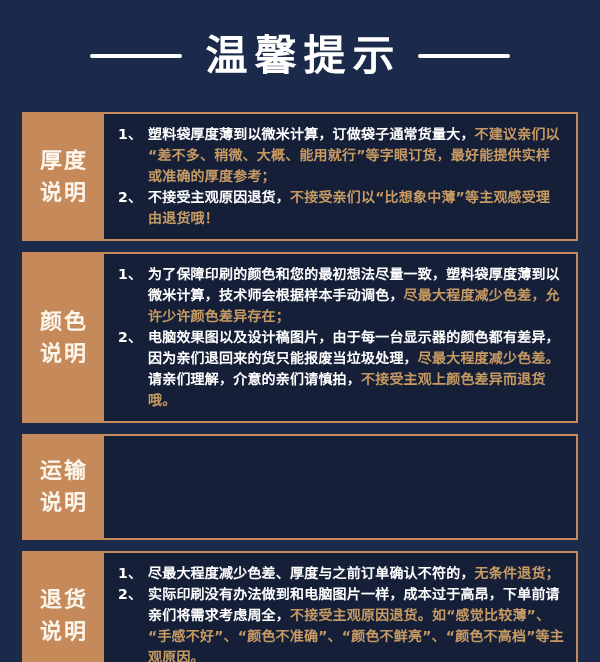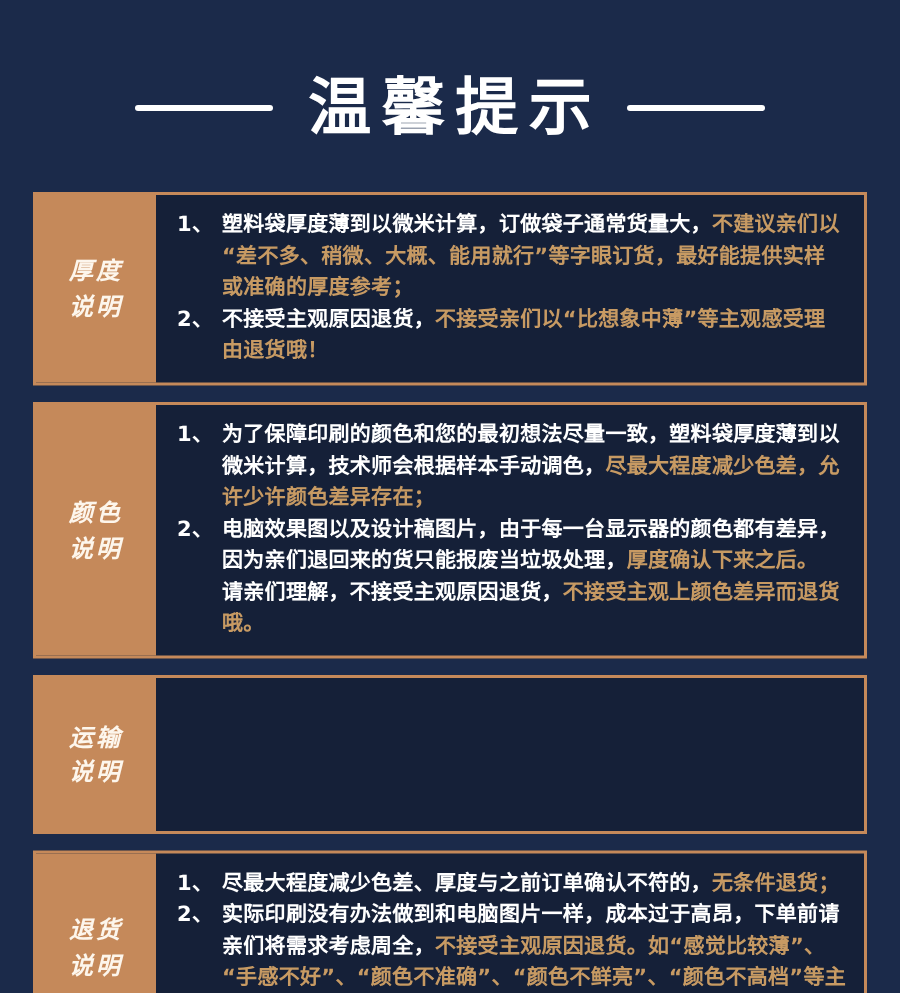--- a/index.html
+++ b/index.html
@@ -11,21 +11,21 @@
     --label:#fdf6ec;
   }
   *{margin:0;padding:0;box-sizing:border-box;}
   html,body{width:600px;}
   body{
     width:600px;height:662px;
     background:var(--bg);
     font-family:"DejaVu Sans","Liberation Sans",sans-serif;
     overflow:hidden;
   }
-  .page{width:600px;height:662px;padding:16px 22px;}
+  .page{width:600px;height:662px;padding:0 22px;}
   
   .title-row{
     height:112px;
     display:flex;align-items:center;justify-content:center;
   }
   .title-line{
     display:inline-block;width:92px;height:4px;
     background:#ffffff;border-radius:2px;flex:0 0 auto;
   }
   .title{
@@ -42,25 +42,24 @@
     margin-bottom:11px;
   }
   .section-box:nth-of-type(1){min-height:124px;}
   .section-box:nth-of-type(2){min-height:143px;}
   .section-box:nth-of-type(3){min-height:106px;}
   .section-box:nth-of-type(4){min-height:120px;}
   .section-label{
     flex:0 0 80px;
     background:var(--accent);
     color:var(--label);
-    font-size:16px;font-weight:bold;letter-spacing:2px;
+    font-size:22px;font-weight:bold;letter-spacing:2px;
     line-height:1.45;
     display:flex;align-items:center;justify-content:center;
     text-align:center;
-    font-style:italic;
   }
   .section-content{
     flex:1 1 auto;
     display:flex;flex-direction:column;justify-content:center;
     padding:10px 12px 10px 14px;
   }
   .item-row{
     display:flex;align-items:flex-start;
     color:var(--body);
     font-size:14px;font-weight:bold;line-height:1.5;
@@ -96,21 +95,21 @@
       </section>
       <section class="section-box">
         <div class="section-label">颜色<br>说明</div>
         <div class="section-content">
           <div class="item-row">
             <span class="item-marker">1、</span>
             <div class="item-text"><span class="normal">为了保障印刷的颜色和您的最初想法尽量一致，塑料袋厚度薄到以微米计算，技术师会根据样本手动调色，</span><span class="hl">尽最大程度减少色差，允许少许颜色差异存在；</span></div>
           </div>
           <div class="item-row">
             <span class="item-marker">2、</span>
-            <div class="item-text"><span class="normal">电脑效果图以及设计稿图片，由于每一台显示器的颜色都有差异，因为亲们退回来的货只能报废当垃圾处理，</span><span class="hl">厚度确认下来之后。</span><br><span class="normal">请亲们理解，不接受主观原因退货，</span><span class="hl">不接受主观上颜色差异而退货哦。</span></div>
+            <div class="item-text"><span class="normal">电脑效果图以及设计稿图片，由于每一台显示器的颜色都有差异，因为亲们退回来的货只能报废当垃圾处理，</span><span class="hl">尽最大程度减少色差。</span><br><span class="normal">请亲们理解，介意的亲们请慎拍，</span><span class="hl">不接受主观上颜色差异而退货哦。</span></div>
           </div>
         </div>
       </section>
       <section class="section-box">
         <div class="section-label">运输<br>说明</div>
       </section>
       <section class="section-box">
         <div class="section-label">退货<br>说明</div>
         <div class="section-content">
           <div class="item-row">

